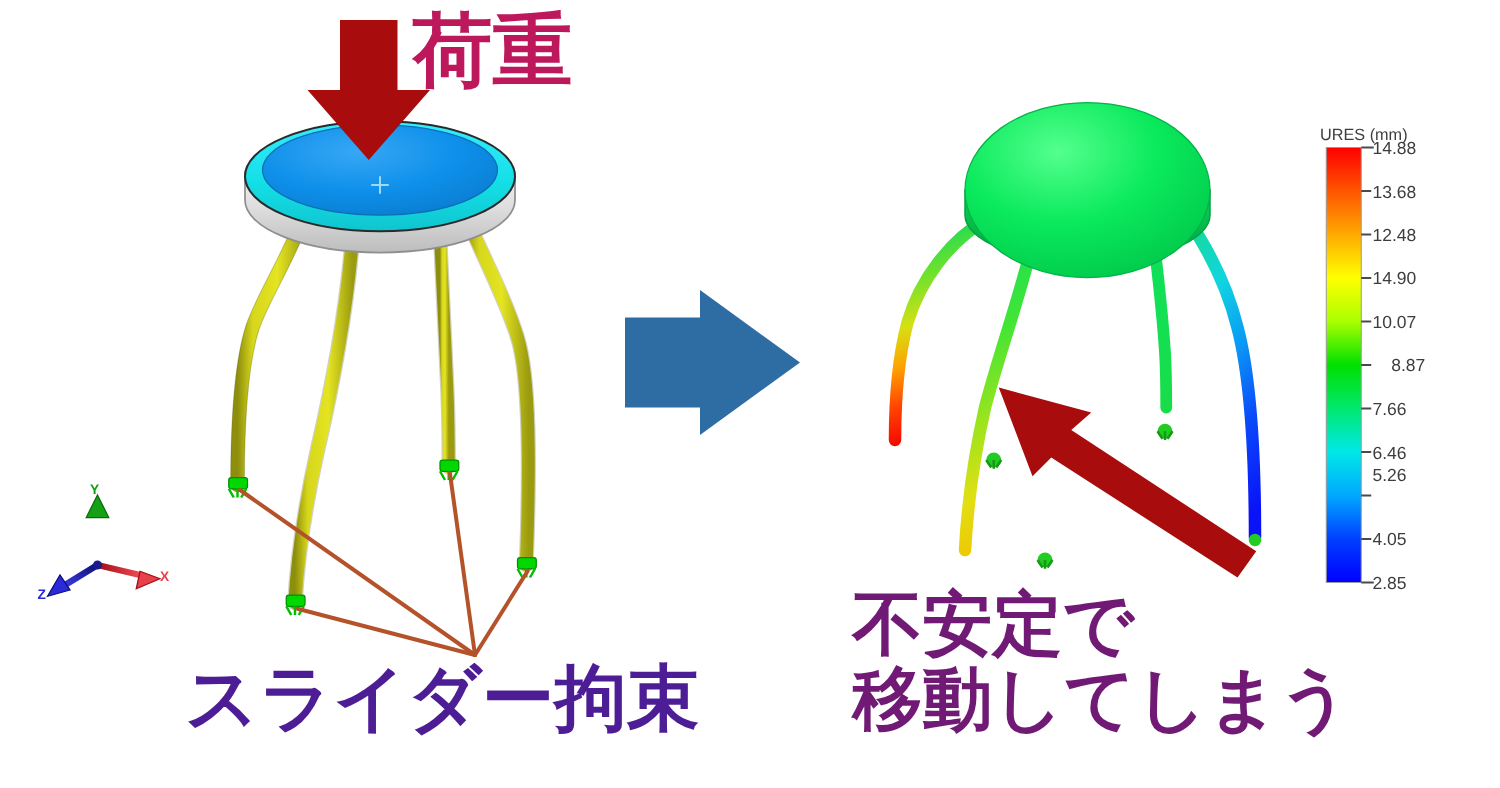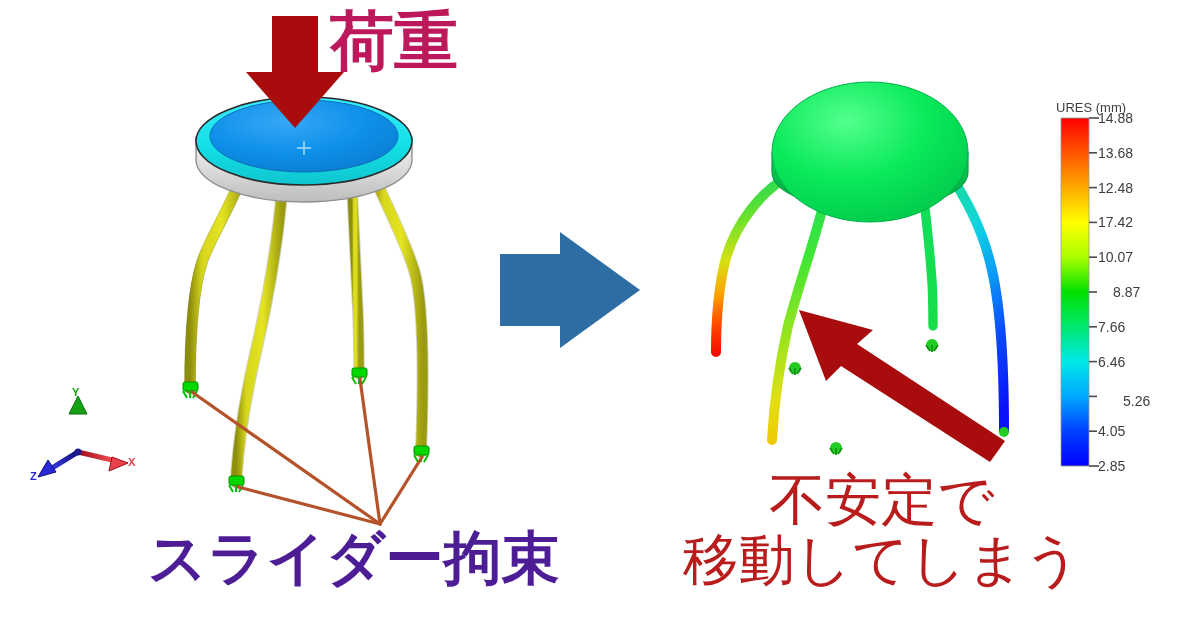--- a/index.html
+++ b/index.html
@@ -44,24 +44,23 @@
     color: #4c1d95;
     line-height: 1.05;
     white-space: nowrap;
     font-family: "DejaVu Sans", "Liberation Sans", sans-serif;
   }
   .txt-unstable {
     position: absolute;
     left: 682px;
     top: 470px;
     width: 400px;
-    text-align: center;
     font-size: 56px;
-    font-weight: 400;
-    color: #b91c1c;
+    font-weight: 700;
+    color: #701a75;
     line-height: 1.08;
     font-family: "DejaVu Sans", "Liberation Sans", sans-serif;
   }
   .txt-unstable span { display: block; white-space: nowrap; }
   .legend-title {
     position: absolute;
     left: 1056px;
     top: 60px;
     font-size: 13px;
     color: #3d3d3d;
@@ -332,26 +331,26 @@
     <span>不安定で</span>
     <span>移動してしまう</span>
   </div>
 
   <div class="legend-title">URES (mm)</div>
 
   <div class="legend-ticks" id="legend-ticks">
       <div class="legend-tick" style="top: 12px;">14.88</div>
       <div class="legend-tick" style="top: 46.8px;">13.68</div>
       <div class="legend-tick" style="top: 81.6px;">12.48</div>
-      <div class="legend-tick" style="top: 116.4px;">17.42</div>
+      <div class="legend-tick" style="top: 116.4px;">14.90</div>
       <div class="legend-tick" style="top: 151.2px;">10.07</div>
       <div class="legend-tick" style="top: 186px; margin-left: 15px;">8.87</div>
       <div class="legend-tick" style="top: 220.8px;">7.66</div>
       <div class="legend-tick" style="top: 255.6px;">6.46</div>
-      <div class="legend-tick" style="top: 295px; margin-left: 25px;">5.26</div>
+      <div class="legend-tick" style="top: 274px;">5.26</div>
       <div class="legend-tick" style="top: 325.2px;">4.05</div>
       <div class="legend-tick" style="top: 360px;">2.85</div>
     </div>
 
   <div class="axis-label" style="left:72px; top:386px; color:#15a015;">Y</div>
   <div class="axis-label" style="left:128px; top:456px; color:#e8414a;">X</div>
   <div class="axis-label" style="left:30px; top:470px; color:#2a2ad8;">Z</div>
 
 </div>
 

